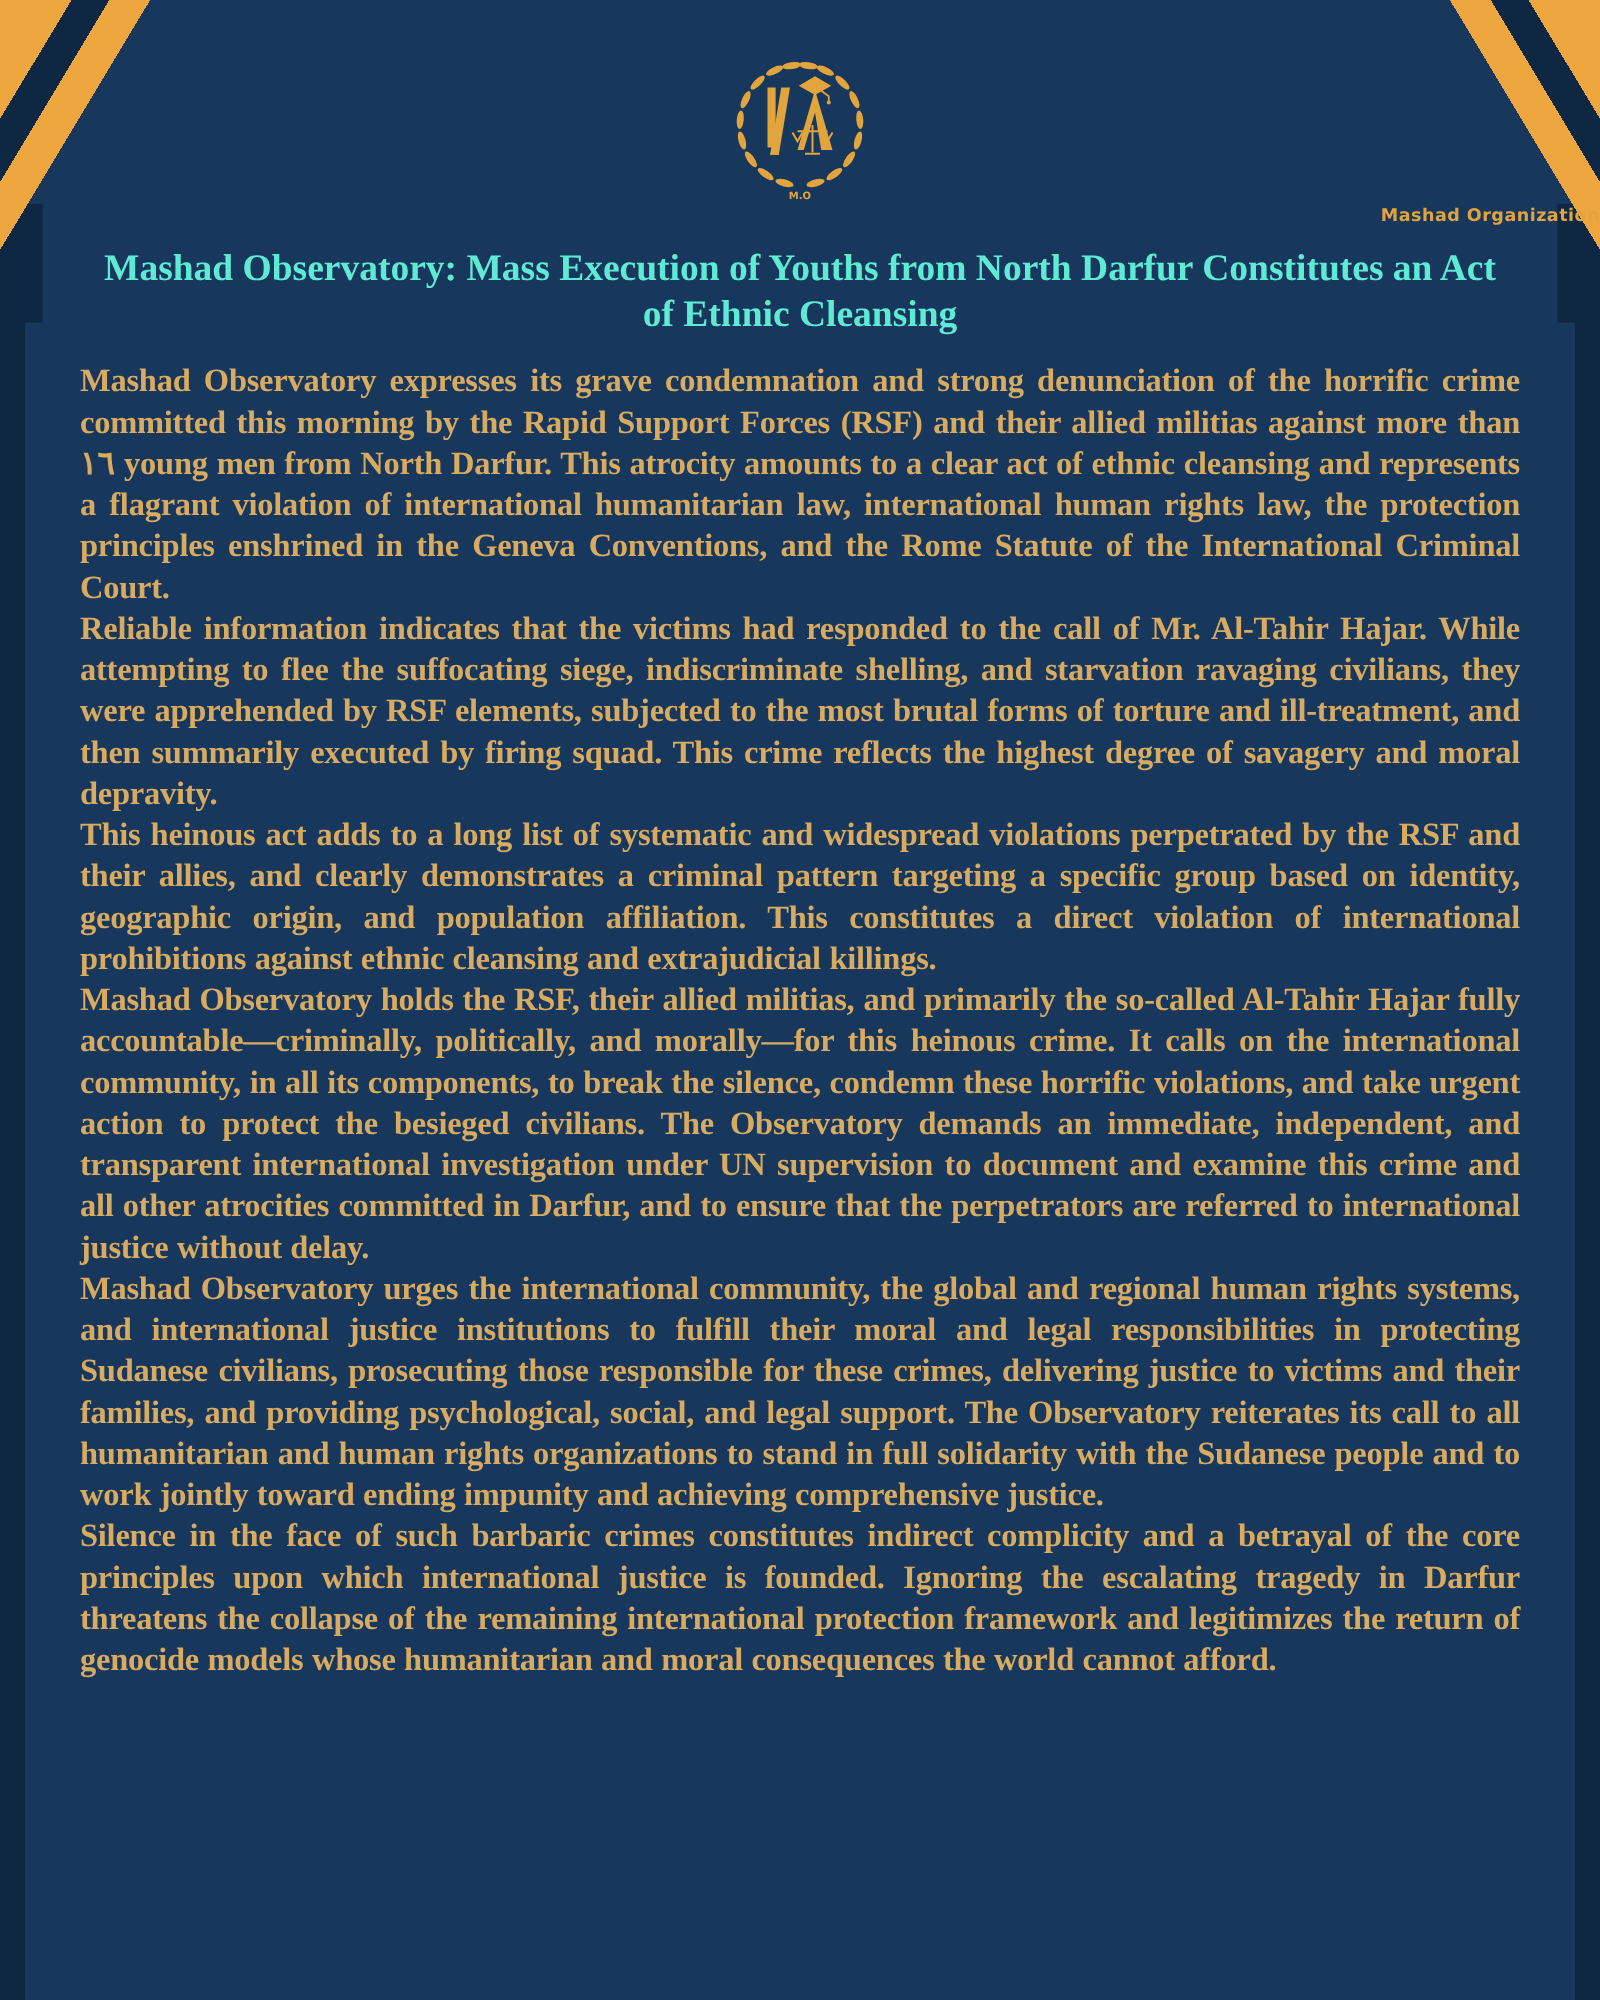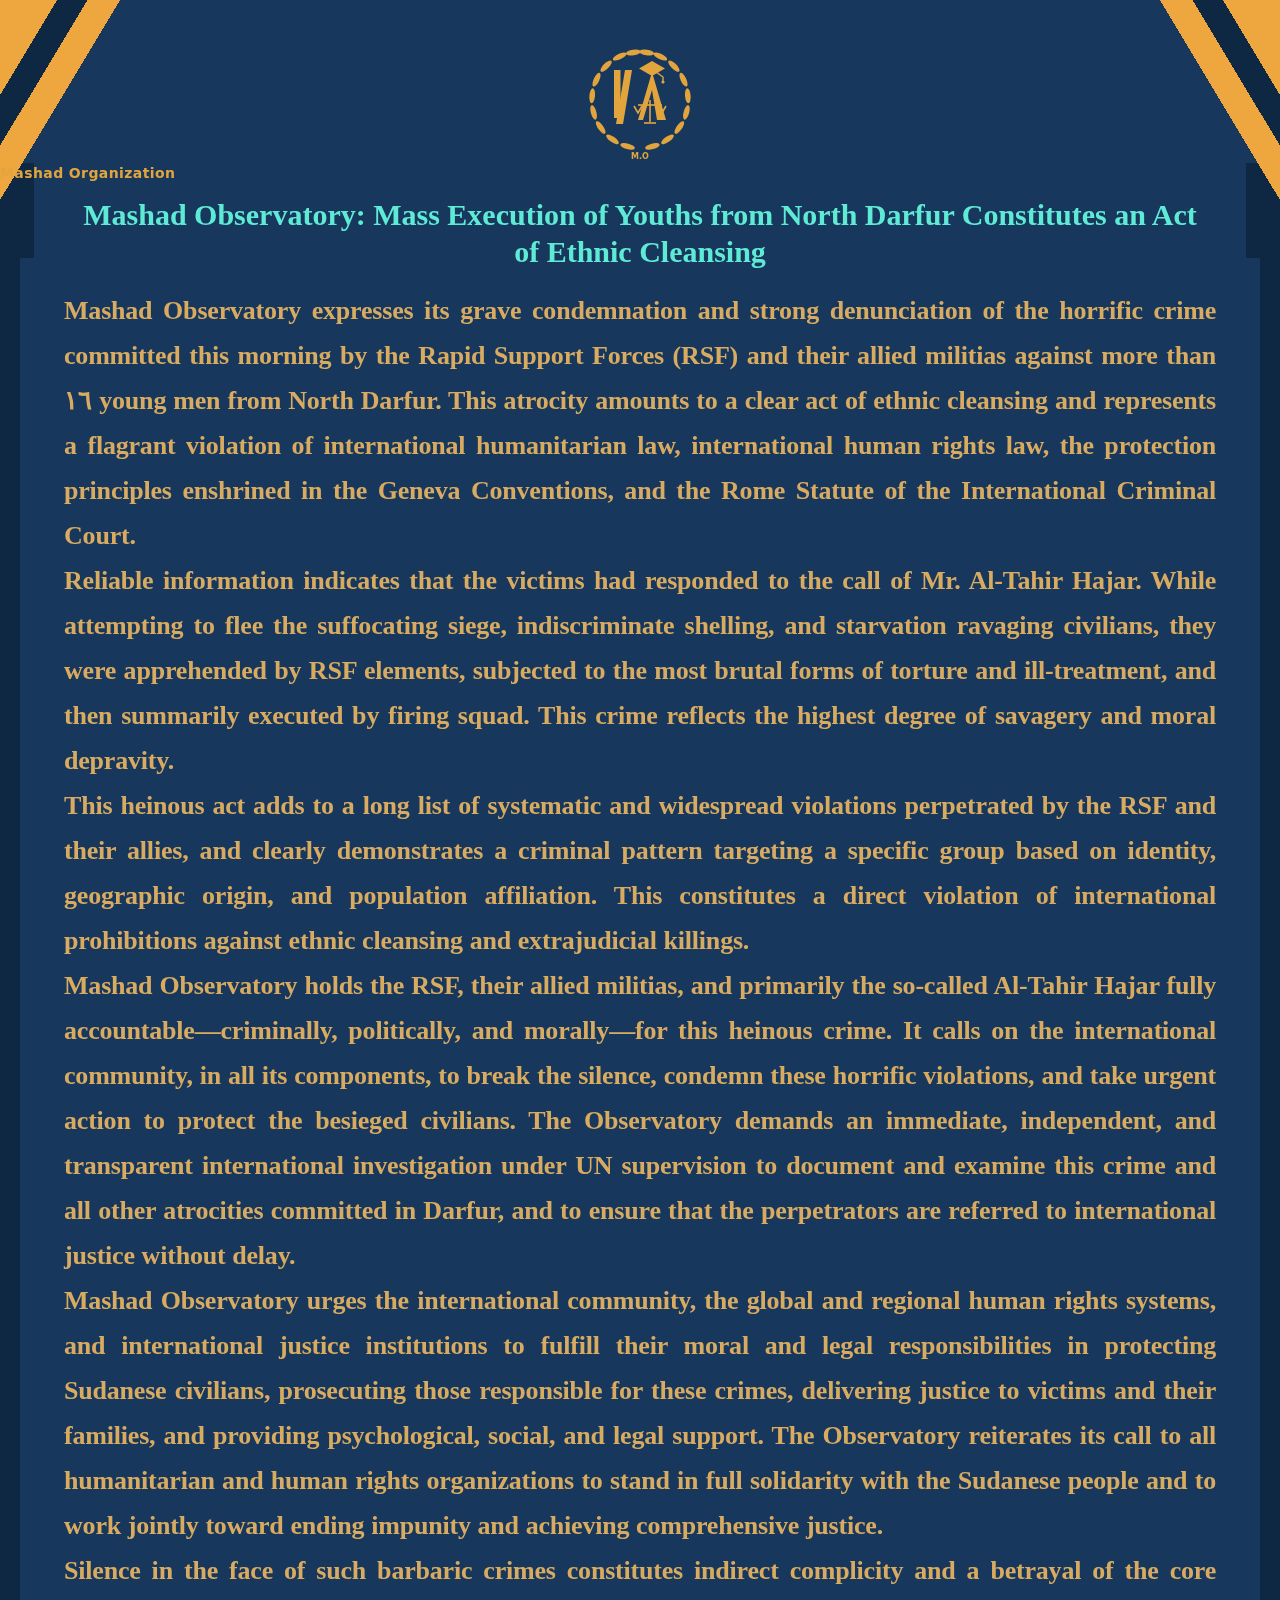--- a/index.html
+++ b/index.html
@@ -17,21 +17,21 @@
   .edge-step{position:absolute;width:34px;height:95px;top:163px;background:#0e2743;}
   .edge-step.left{left:0;}
   .edge-step.right{right:0;}
   
   .corner{position:absolute;top:0;width:200px;height:260px;}
   .corner.tl{left:0;
     background:linear-gradient(121deg,#eea73e 0px,#eea73e 49px,#0e2743 49px,#0e2743 75px,#eea73e 75px,#eea73e 103px,rgba(0,0,0,0) 103px);}
   .corner.tr{right:0;
     background:linear-gradient(239deg,#eea73e 0px,#eea73e 49px,#0e2743 49px,#0e2743 75px,#eea73e 75px,#eea73e 103px,rgba(0,0,0,0) 103px);}
   
-  .logo-wrap{position:absolute;top:38px;left:0;right:0;text-align:left;color:#e2a53e;}
+  .logo-wrap{position:absolute;top:38px;left:0;right:0;text-align:right;color:#e2a53e;}
   .logo-wrap svg{display:block;margin:0 auto;}
   .logo-arabic{
     direction:rtl;
     font-family:"DejaVu Sans",sans-serif;
     font-weight:700;font-size:27px;line-height:30px;margin-top:2px;
     color:#e2a53e;
   }
   .logo-english{
     font-family:"DejaVu Sans","Liberation Sans",sans-serif;
     font-weight:700;font-size:14px;line-height:18px;letter-spacing:.4px;
@@ -44,21 +44,21 @@
     font-weight:700;font-size:30px;line-height:37px;
     color:#5eead4;
   }
   
   .statement{
     position:absolute;top:288px;left:64px;right:64px;
     color:#d8ab60;
   }
   .statement p{
     margin:0;
-    font-weight:700;font-size:26px;line-height:45px;
+    font-weight:700;font-size:26px;line-height:33px;
     text-align:justify;
     letter-spacing:-0.2px;word-spacing:0.5px;
   }
   .gold{fill:#e2a53e;}
   .gold-stroke{stroke:#e2a53e;fill:none;}
 </style>
 </head>
 <body>
 
 <div class="page">

